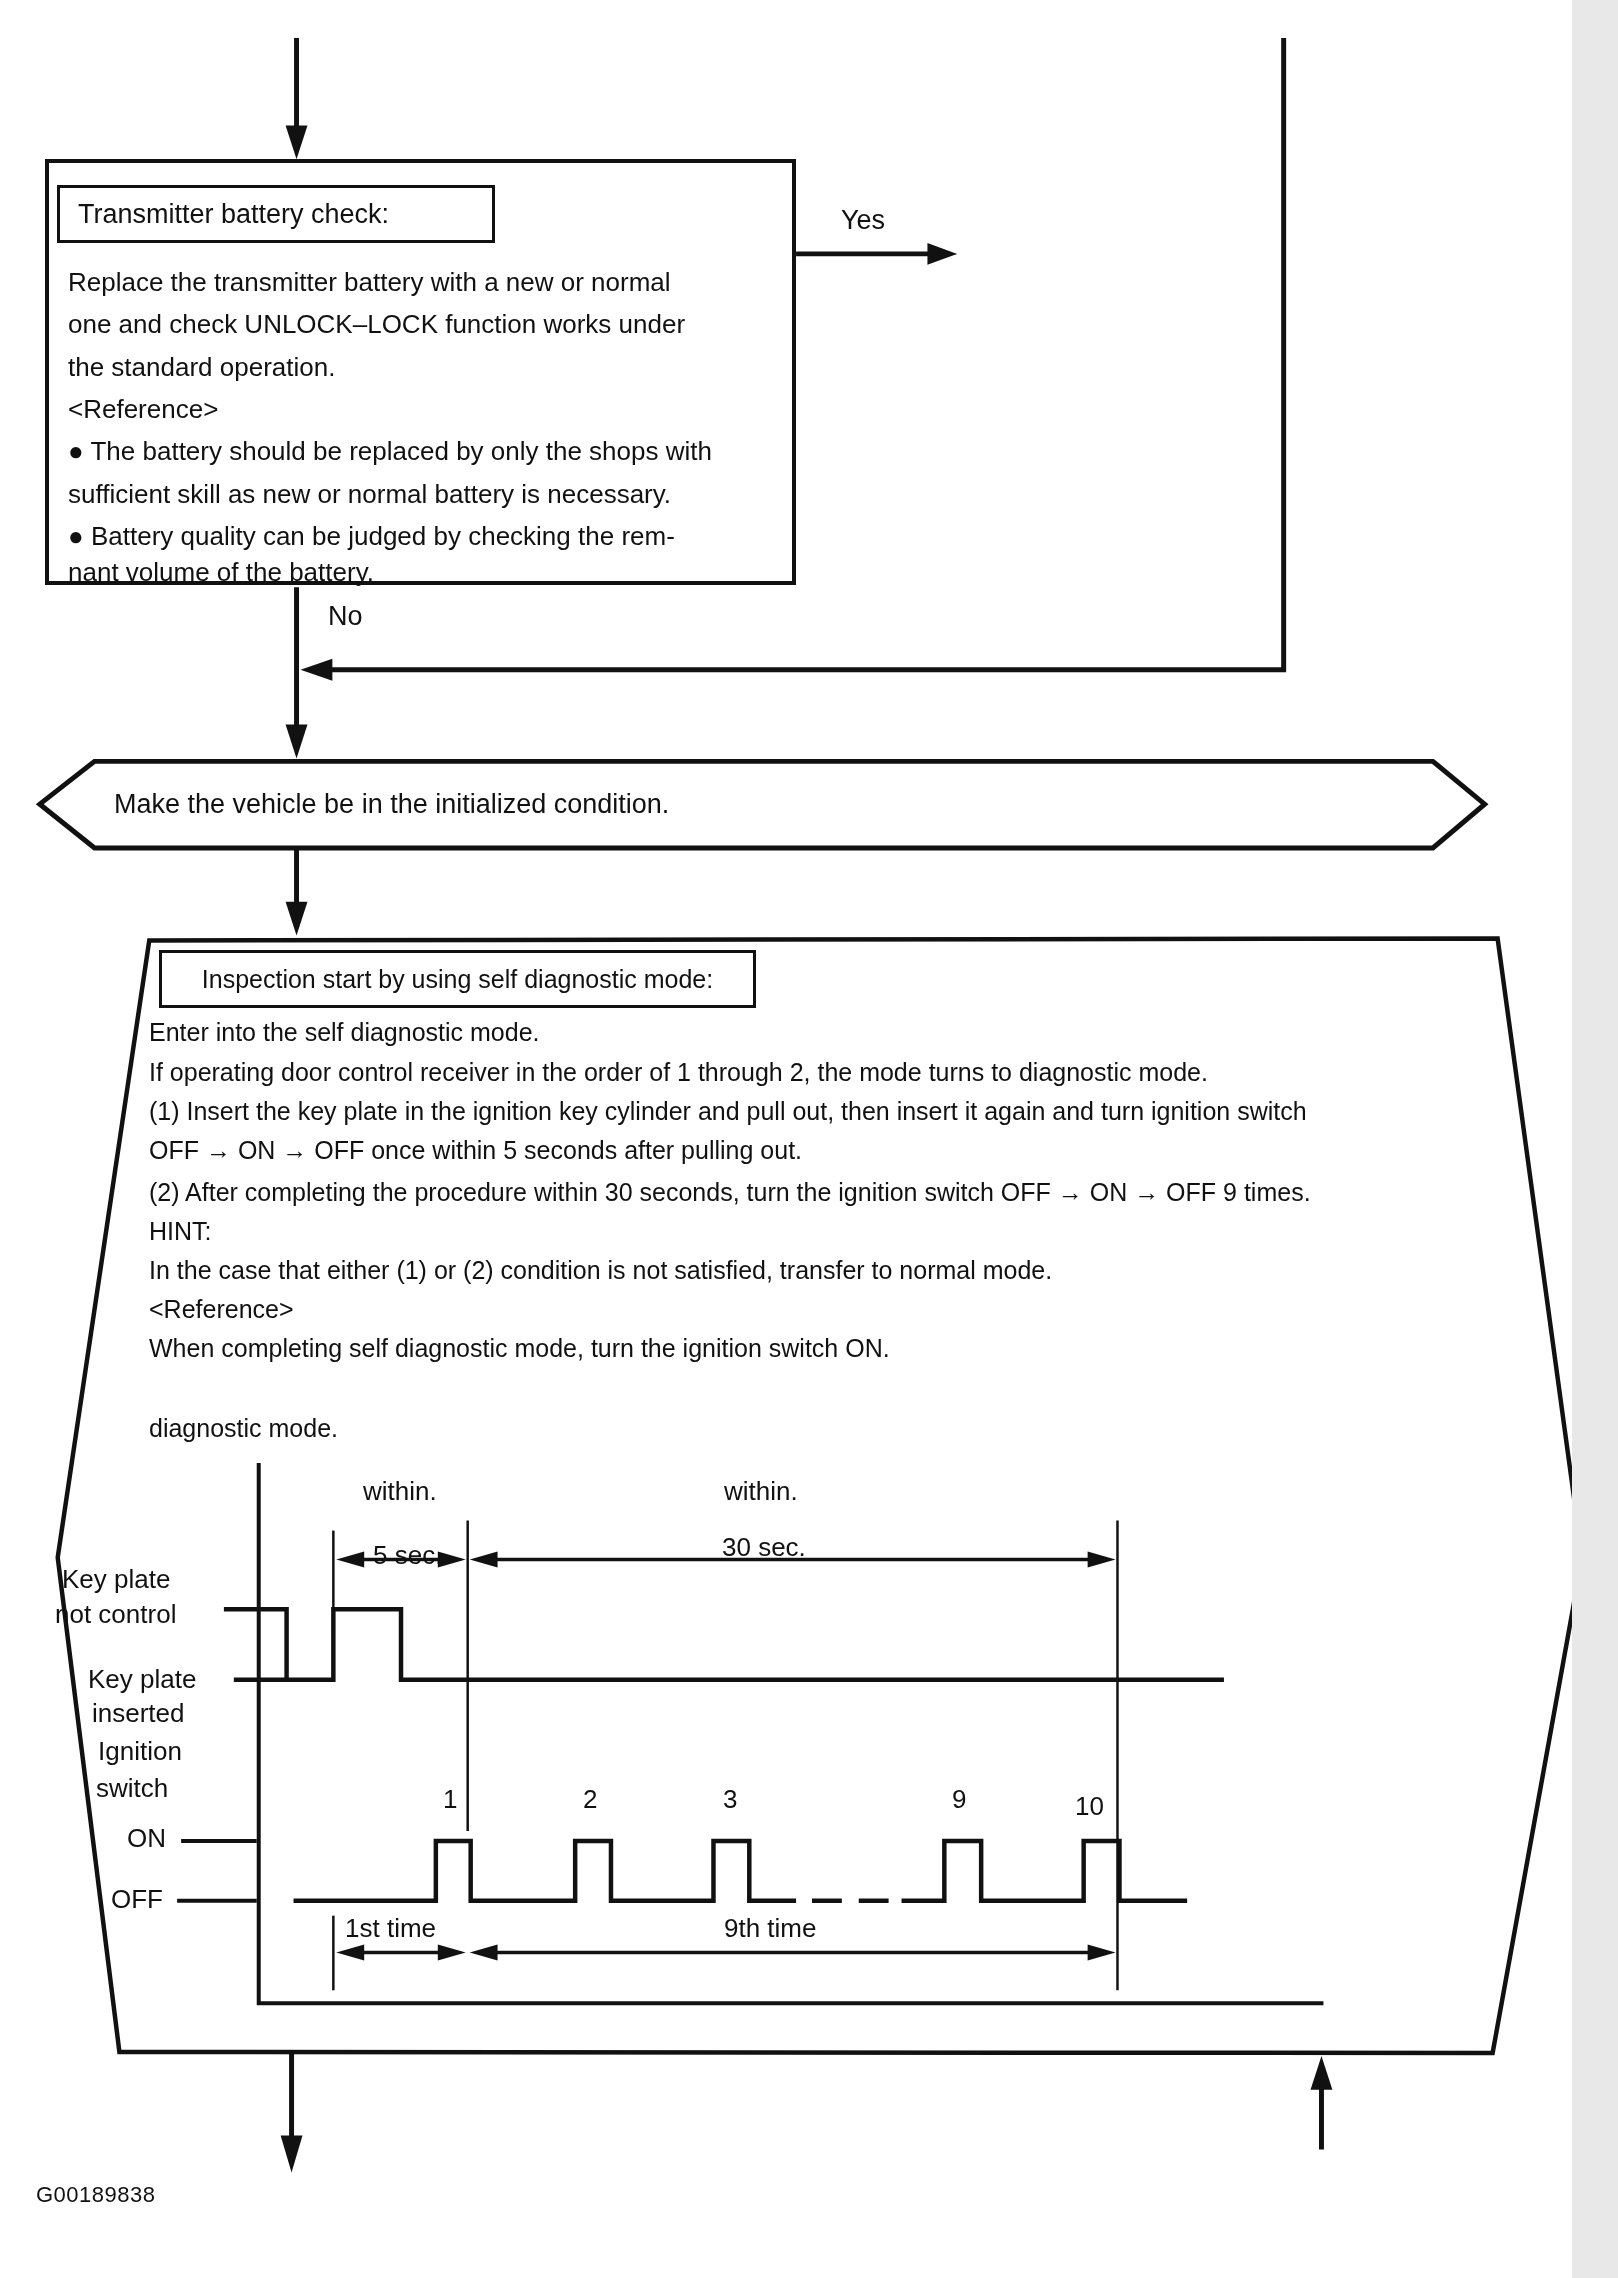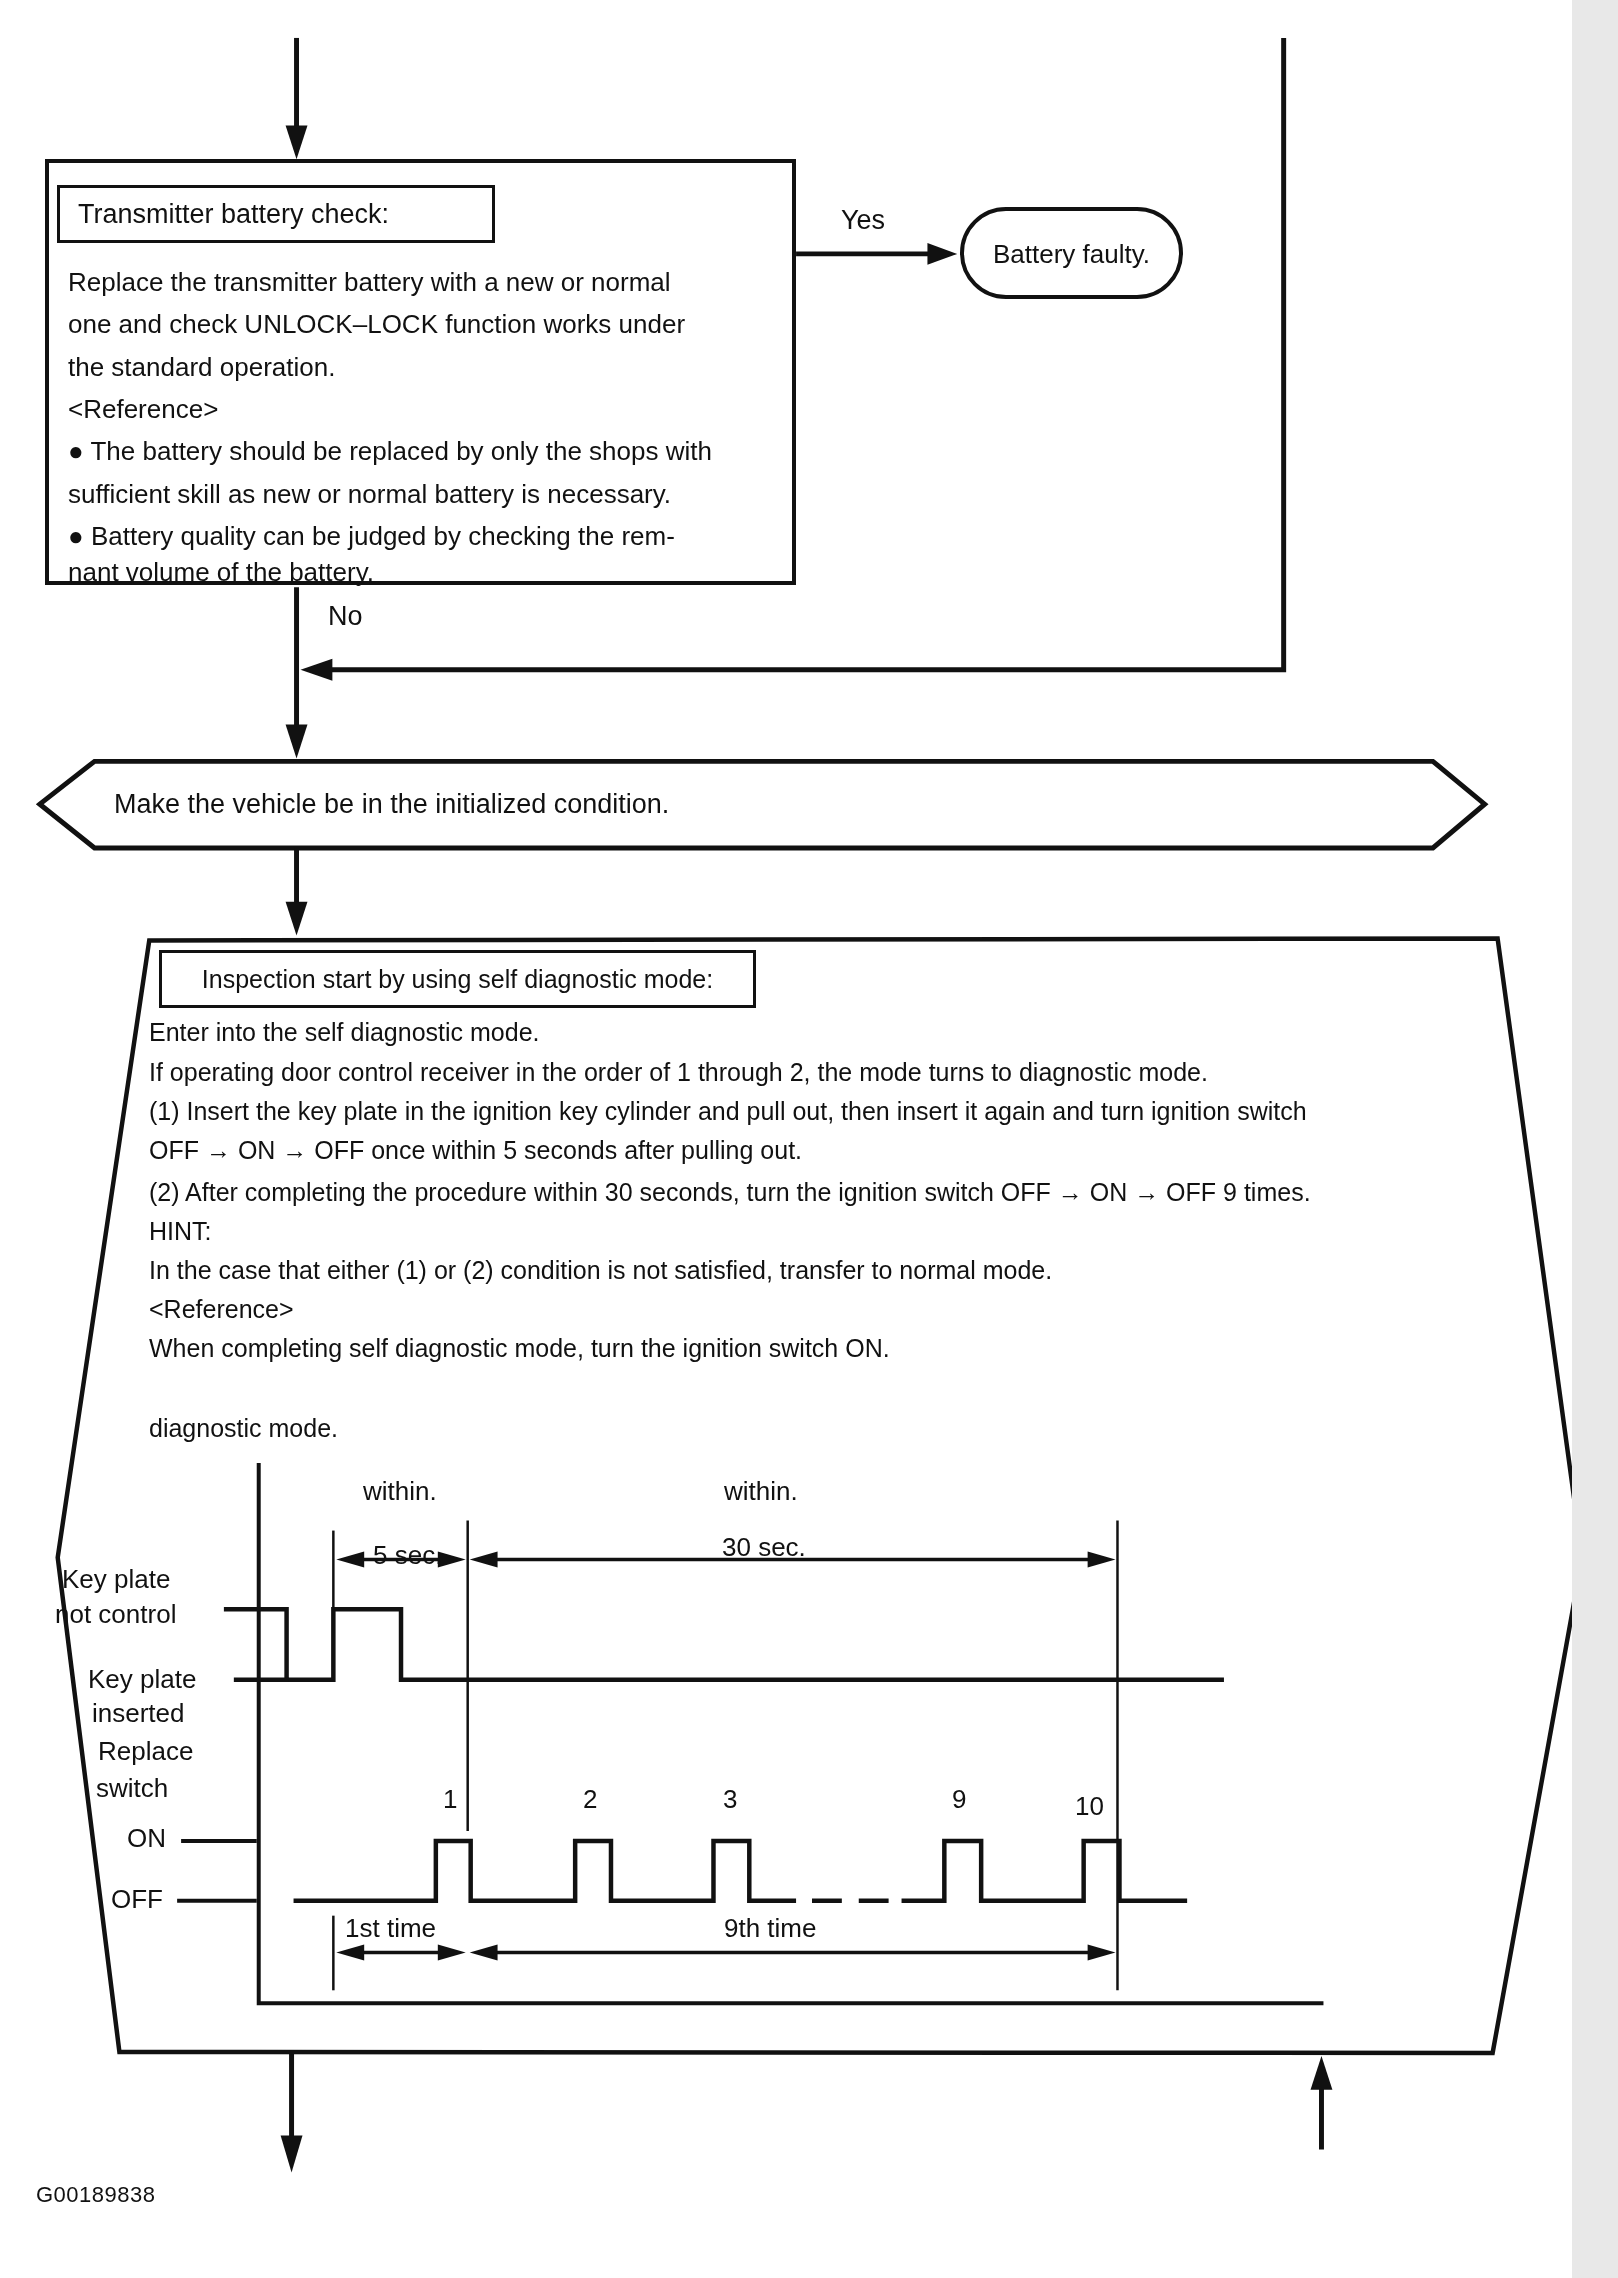--- a/index.html
+++ b/index.html
@@ -130,23 +130,20 @@
   <div class="abs b1line" style="top:352px;">the standard operation.</div>
   <div class="abs b1line" style="top:394px;">&lt;Reference&gt;</div>
   <div class="abs b1line" style="top:436px;">● The battery should be replaced by only the shops with</div>
   <div class="abs b1line" style="top:479px;">sufficient skill as new or normal battery is necessary.</div>
   <div class="abs b1line" style="top:521px;">● Battery quality can be judged by checking the rem-</div>
   <div class="abs b1line" style="top:557px;">nant volume of the battery.</div>
 
   <div class="abs" style="left:841px;top:205px;font-size:27px;">Yes</div>
   <div class="abs" style="left:328px;top:601px;font-size:27px;">No</div>
 
-  <div class="stadium" style="left:960px;top:207px;width:223px;height:92px;">
-    <div class="abs" style="left:0;right:0;top:28px;font-size:26px;text-align:center;">Battery faulty.</div>
-  </div>
 
   <div class="abs" style="left:114px;top:789px;font-size:27px;">Make the vehicle be in the initialized condition.</div>
 
   <div class="innerbox" style="left:159px;top:950px;width:597px;height:58px;">
     <div class="abs" style="left:0;right:0;top:12px;font-size:25px;text-align:center;">Inspection start by using self diagnostic mode:</div>
   </div>
   <div class="abs b2line" style="top:1017px;">Enter into the self diagnostic mode.</div>
   <div class="abs b2line" style="top:1057px;">If operating door control receiver in the order of 1 through 2, the mode turns to diagnostic mode.</div>
   <div class="abs b2line" style="top:1096px;">(1) Insert the key plate in the ignition key cylinder and pull out, then insert it again and turn ignition switch</div>
   <div class="abs b2line" style="top:1135px;">OFF → ON → OFF once within 5 seconds after pulling out.</div>
@@ -160,21 +157,21 @@
   <div class="abs lbl" style="left:363px;top:1476px;">within.</div>
   <div class="abs lbl" style="left:373px;top:1532px;margin-top:8px;">5 sec.</div>
   <div class="abs lbl" style="left:724px;top:1476px;">within.</div>
   <div class="abs lbl" style="left:722px;top:1532px;">30 sec.</div>
 
   <div class="abs lbl" style="left:62px;top:1564px;">Key plate</div>
   <div class="abs lbl" style="left:55px;top:1599px;">not control</div>
   <div class="abs lbl" style="left:88px;top:1664px;">Key plate</div>
   <div class="abs lbl" style="left:92px;top:1698px;">inserted</div>
 
-  <div class="abs lbl" style="left:98px;top:1736px;">Replace</div>
+  <div class="abs lbl" style="left:98px;top:1736px;">Ignition</div>
   <div class="abs lbl" style="left:96px;top:1773px;">switch</div>
   <div class="abs lbl" style="left:127px;top:1823px;">ON</div>
   <div class="abs lbl" style="left:111px;top:1884px;">OFF</div>
 
   <div class="abs lbl" style="left:443px;top:1784px;">1</div>
   <div class="abs lbl" style="left:583px;top:1784px;">2</div>
   <div class="abs lbl" style="left:723px;top:1784px;">3</div>
   <div class="abs lbl" style="left:952px;top:1784px;">9</div>
   <div class="abs lbl" style="left:1075px;top:1791px;">10</div>
 

